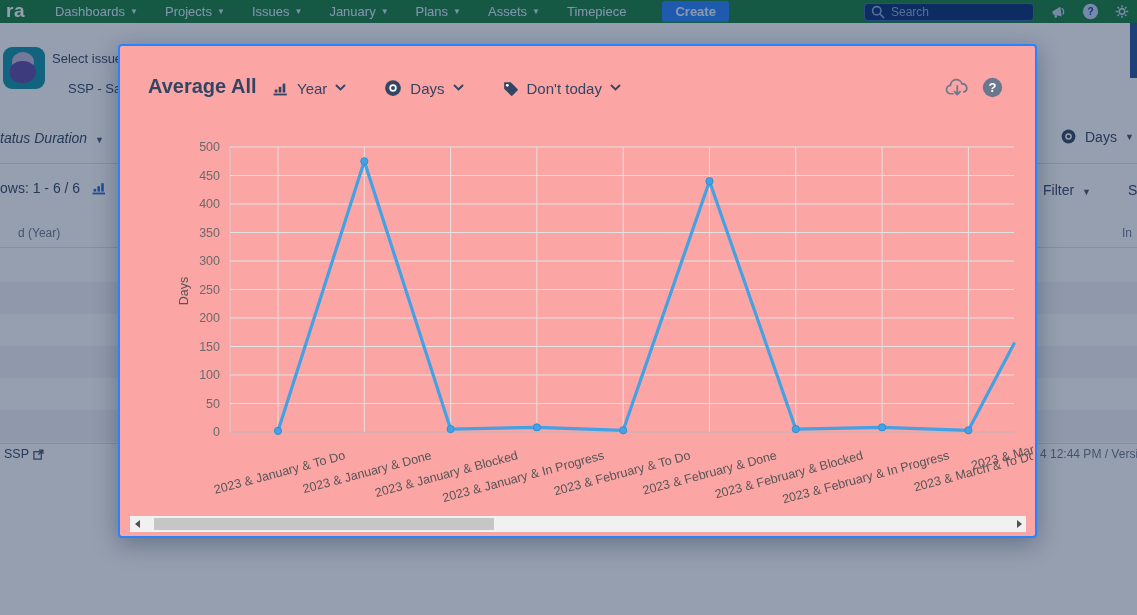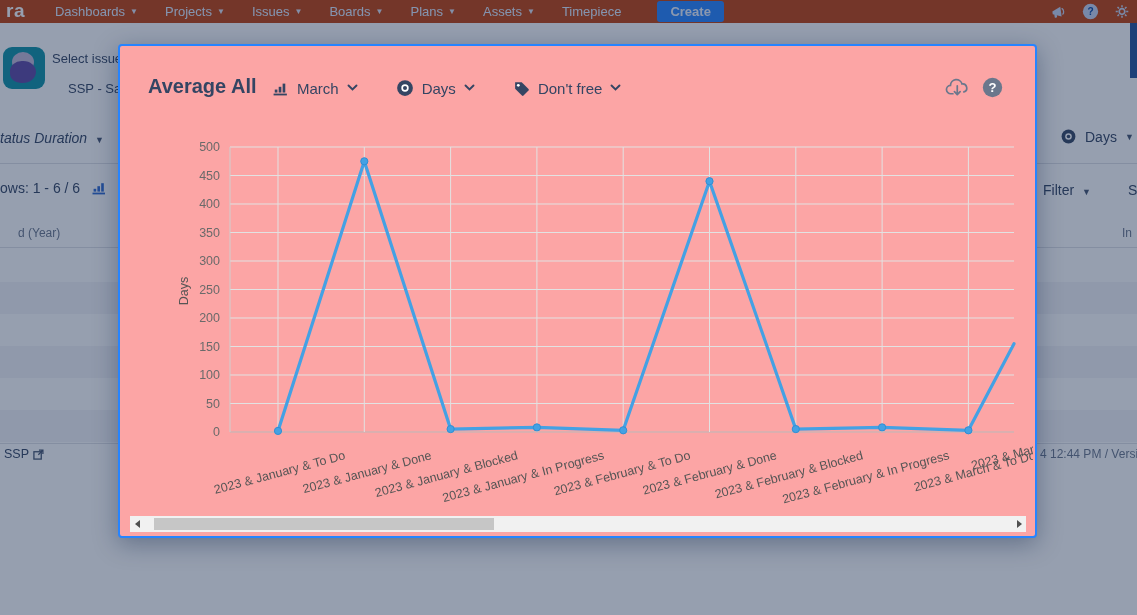--- a/index.html
+++ b/index.html
@@ -2,21 +2,21 @@
 <html><head>
 <meta charset="utf-8">
 <style>
   * { margin:0; padding:0; box-sizing:border-box; }
   html,body { width:1137px; height:615px; overflow:hidden; }
   body { position:relative; font-family:"Liberation Sans", sans-serif; background:#fff; }
 
   
   #bg-layer { position:absolute; inset:0; z-index:1; background:#fff; }
 
-  .navbar { position:absolute; left:0; top:0; width:1137px; height:23px; background:#c2410c;
+  .navbar { position:absolute; left:0; top:0; width:1137px; height:23px; background:#15803d;
             display:flex; align-items:center; }
   .nav-logo { color:#fff; font-size:19px; font-weight:bold; margin-left:6px; margin-top:-2px; letter-spacing:.5px; }
   .nav-items { display:flex; align-items:center; margin-left:30px; gap:27px; }
   .nav-item { color:#deebff; font-size:13px; white-space:nowrap; cursor:pointer; display:flex; align-items:center; gap:5px;justify-content:space-between; }
   .nav-item .chev-sm { font-size:8px; opacity:.95; }
   .create-btn { margin-left:36px; background:#2684ff; color:#eaf2ff; font-size:13px; font-weight:bold;
                 padding:3px 13px; border-radius:3px; border:none; cursor:pointer; }
   .nav-right { position:absolute; right:8px; top:0; height:23px; display:flex; align-items:center; gap:16px; }
   .nav-search { position:relative; width:170px; }
   .nav-search input { width:170px; height:18px; background:#063173; border:1.5px solid #3e68b0; border-radius:4px;
@@ -80,37 +80,44 @@
         </span>
         <span class="nav-item">
           <span>Projects</span>
           <span class="chev-sm">▼</span>
         </span>
         <span class="nav-item">
           <span>Issues</span>
           <span class="chev-sm">▼</span>
         </span>
         <span class="nav-item">
-          <span>Boards</span>
+          <span>January</span>
           <span class="chev-sm">▼</span>
         </span>
         <span class="nav-item">
           <span>Plans</span>
           <span class="chev-sm">▼</span>
         </span>
         <span class="nav-item">
           <span>Assets</span>
           <span class="chev-sm">▼</span>
         </span>
         <span class="nav-item">
           <span>Timepiece</span>
         </span>
       </div>
     <button class="create-btn">Create</button>
     <div class="nav-right">
+      <span class="nav-search">
+        <svg width="14" height="14" viewBox="0 0 14 14">
+            <circle cx="5.8" cy="5.8" r="4.2" fill="none" stroke="#8fa7d9" stroke-width="1.6"></circle>
+            <line x1="9" y1="9" x2="12.6" y2="12.6" stroke="#8fa7d9" stroke-width="1.6" stroke-linecap="round"></line>
+          </svg>
+        <input placeholder="Search" style="">
+      </span>
       <span class="nav-ico">
         <svg width="16" height="16" viewBox="0 0 16 16" transform="rotate(-8)">
             <path d="M2.5 6.6 L11 3 V13 L2.5 9.4 Z" fill="#c9d6f2"></path>
             <rect x="4" y="9.6" width="2.4" height="3.8" rx="1" fill="#c9d6f2"></rect>
             <path d="M12.5 5.2 C14 6.4 14 9.6 12.5 10.8" stroke="#c9d6f2" stroke-width="1.3" fill="none" stroke-linecap="round"></path>
           </svg>
       </span>
       <span class="nav-ico">
         <svg width="17" height="17" viewBox="0 0 20 20">
             <circle cx="10" cy="10" r="9" fill="#c9d6f2"></circle>
@@ -200,42 +207,42 @@
 <div id="modal">
   <div class="modal-title">Average All</div>
   <div class="modal-controls">
       <div class="mctrl">
         <svg width="17" height="17" viewBox="0 0 16 16">
           <rect x="1.5" y="12.8" width="12.5" height="1.7" fill="#344563"></rect>
           <rect x="2.6" y="9" width="2.5" height="2.8" fill="#344563"></rect>
           <rect x="6.3" y="6.4" width="2.5" height="5.4" fill="#344563"></rect>
           <rect x="10" y="3.4" width="2.5" height="8.4" fill="#344563"></rect>
         </svg>
-        <span class="lbl">March</span>
+        <span class="lbl">Year</span>
         <svg width="11" height="8" viewBox="0 0 11 8">
           <path d="M1.5 1.5 L5.5 5.5 L9.5 1.5" fill="none" stroke="#344563" stroke-width="1.9" stroke-linecap="round"></path>
         </svg>
       </div>
       <div class="mctrl">
         <svg width="18" height="18" viewBox="0 0 16 16">
           <circle cx="8" cy="8" r="7" fill="#344563"></circle>
           <circle cx="8" cy="8" r="3.3" fill="#fff"></circle>
           <circle cx="8" cy="8" r="1.8" fill="#344563"></circle>
         </svg>
         <span class="lbl">Days</span>
         <svg width="11" height="8" viewBox="0 0 11 8">
           <path d="M1.5 1.5 L5.5 5.5 L9.5 1.5" fill="none" stroke="#344563" stroke-width="1.9" stroke-linecap="round"></path>
         </svg>
       </div>
       <div class="mctrl">
         <svg width="17" height="17" viewBox="0 0 16 16">
           <path d="M2 2 H8.2 L14.6 8.4 A1.1 1.1 0 0 1 14.6 9.9 L9.9 14.6 A1.1 1.1 0 0 1 8.4 14.6 L2 8.2 Z" fill="#344563"></path>
           <circle cx="5" cy="5" r="1.3" fill="#fff"></circle>
         </svg>
-        <span class="lbl">Don't free</span>
+        <span class="lbl">Don't today</span>
         <svg width="11" height="8" viewBox="0 0 11 8">
           <path d="M1.5 1.5 L5.5 5.5 L9.5 1.5" fill="none" stroke="#344563" stroke-width="1.9" stroke-linecap="round"></path>
         </svg>
       </div>
     </div>
   <div class="modal-topright">
     <span>
       <svg width="25" height="21" viewBox="0 0 22 18">
           <path d="M7 14.5 H5.2 A3.7 3.7 0 0 1 4.8 7.1 A5.2 5.2 0 0 1 15 5.9 A3.6 3.6 0 0 1 16.6 12.9" fill="none" stroke="#6b778c" stroke-width="1.5" stroke-linecap="round"></path>
           <path d="M10.8 7.5 V15 M8.3 12.6 L10.8 15.2 L13.3 12.6" fill="none" stroke="#6b778c" stroke-width="1.5" stroke-linecap="round" stroke-linejoin="round"></path>

